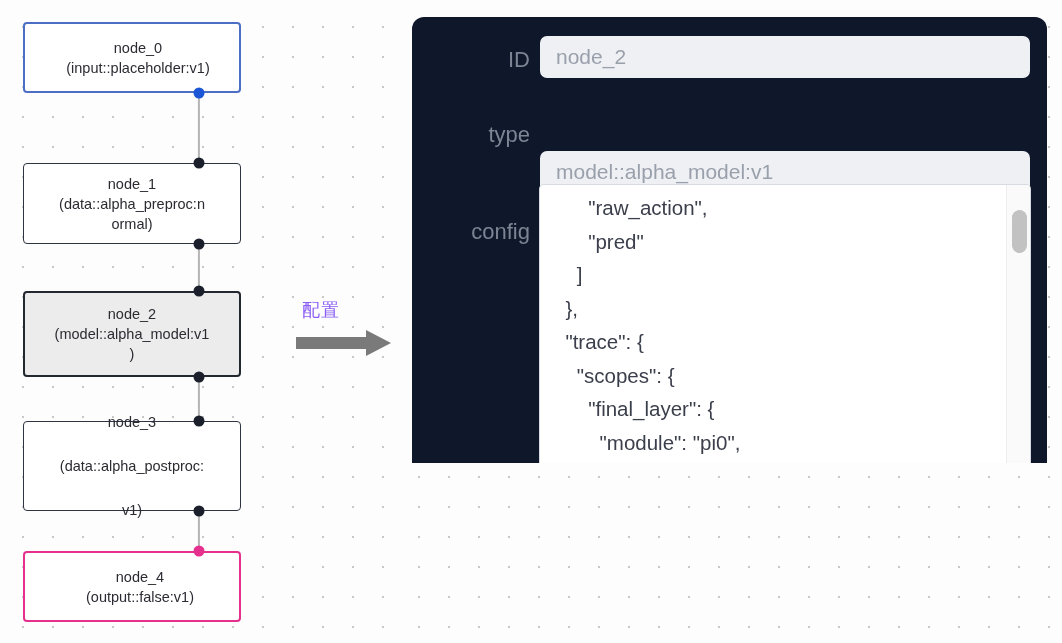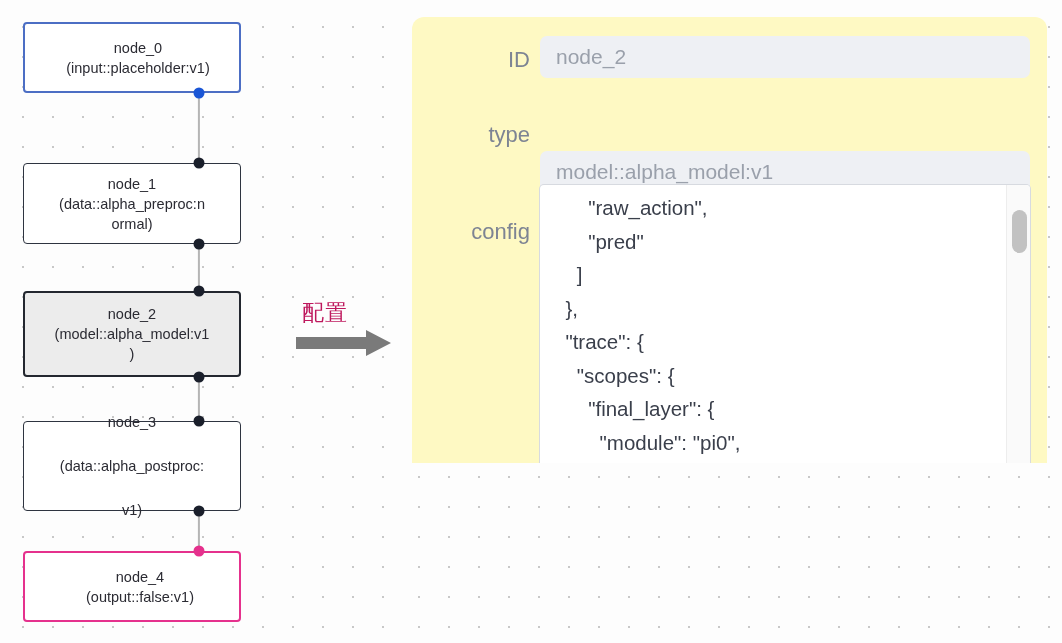--- a/index.html
+++ b/index.html
@@ -75,42 +75,42 @@
 
   
   #arrow-group {
     position: absolute;
     left: 296px; top: 298px;
     width: 100px; height: 62px;
   }
   #arrow-label {
     position: absolute;
     left: 6px; top: 0;
-    font-size: 22px;
-    color: #be185d;
+    font-size: 18px;
+    color: #8b5cf6;
     letter-spacing: 1px;
     font-family: Liberation Sans, sans-serif;
   }
   #arrow-shape { position: absolute; left: 0; top: 30px; }
 
   
   #panel-backdrop {
     position: absolute;
     left: 398px; top: 0;
     width: 664px; height: 643px;
     background-color: #fdfdfd;
     background-image: radial-gradient(circle, #c8c8c8 1.1px, transparent 1.2px);
     background-size: 30px 30px;
     background-position: 6px 12px;
   }
   #config-panel {
     position: absolute;
     left: 412px; top: 17px;
     width: 635px; height: 446px;
-    background: #fef9c3;
+    background: #0f172a;
     border-radius: 12px 12px 0 0;
     overflow: hidden;
   }
 
   .field-row { position: absolute; left: 0; width: 100%; }
   .field-label {
     position: absolute;
     left: 0; width: 118px;
     text-align: right;
     color: #7d8493;

